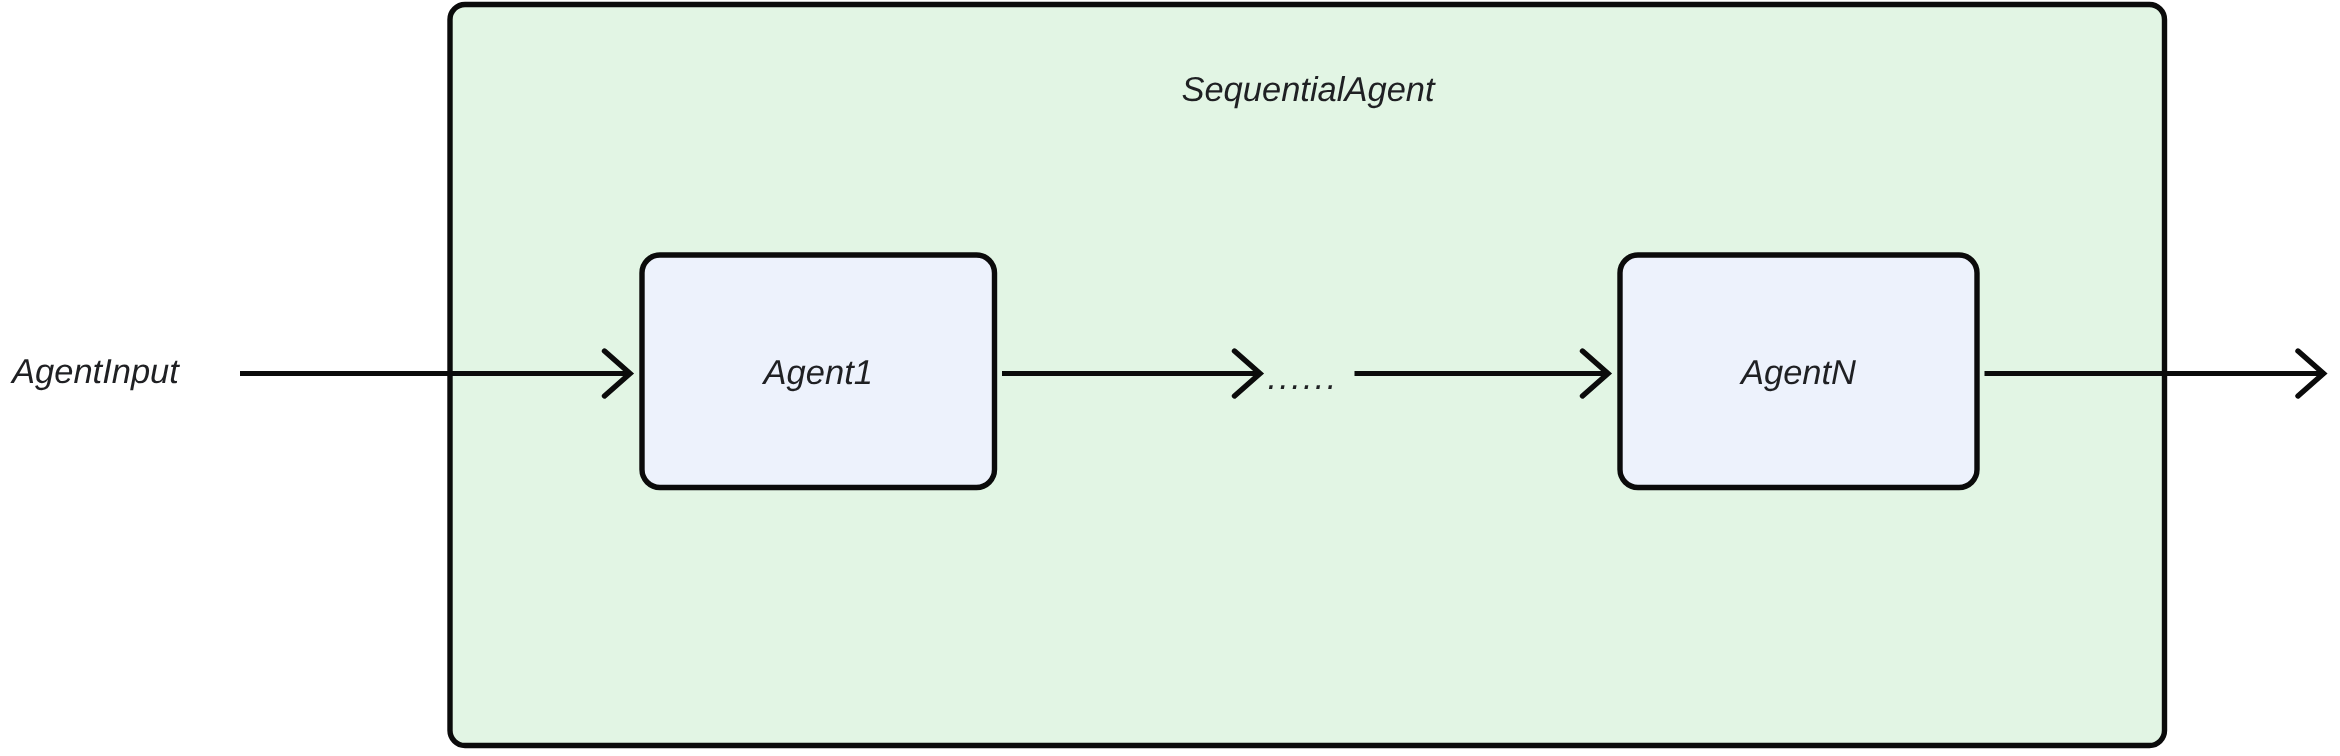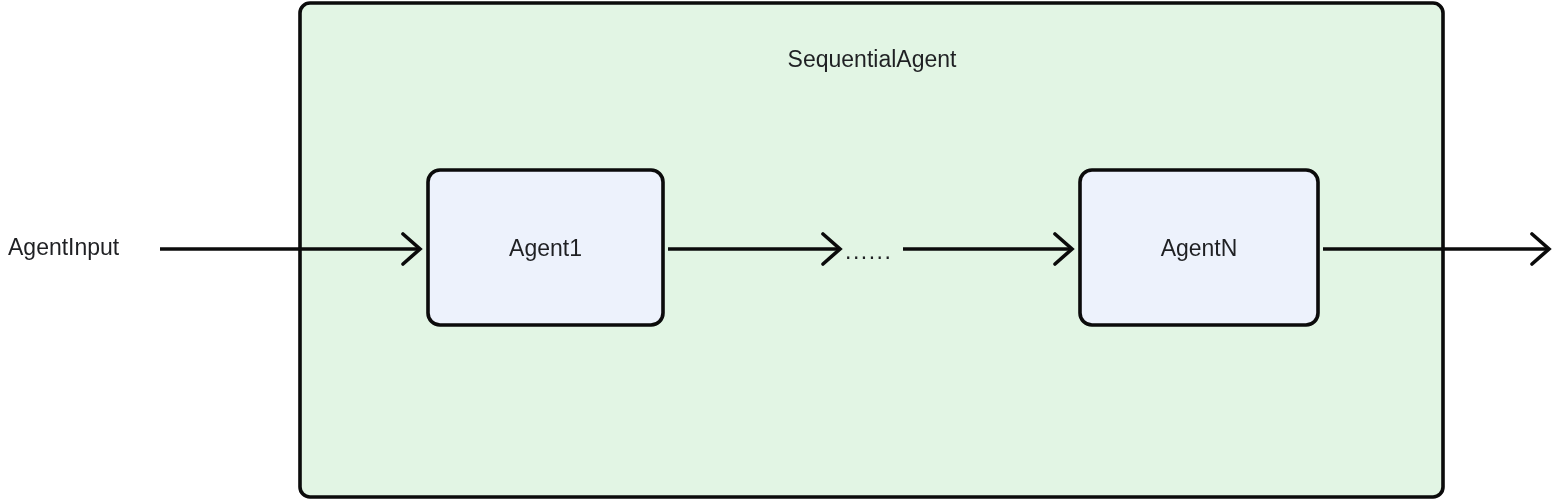--- a/index.html
+++ b/index.html
@@ -10,20 +10,21 @@
   body {
     width: 1560px;
     height: 504px;
     font-family: "Liberation Sans", sans-serif;
     overflow: hidden;
   }
   #diagram-root {
     position: relative;
     width: 1560px;
     height: 488px;
+    font-style: italic;
   }
   svg#diagram-svg {
     display: block;
     width: 1560px;
     height: 504px;
   }
   .node-label,
   .group-title,
   .io-label,
   .ellipsis-label {

